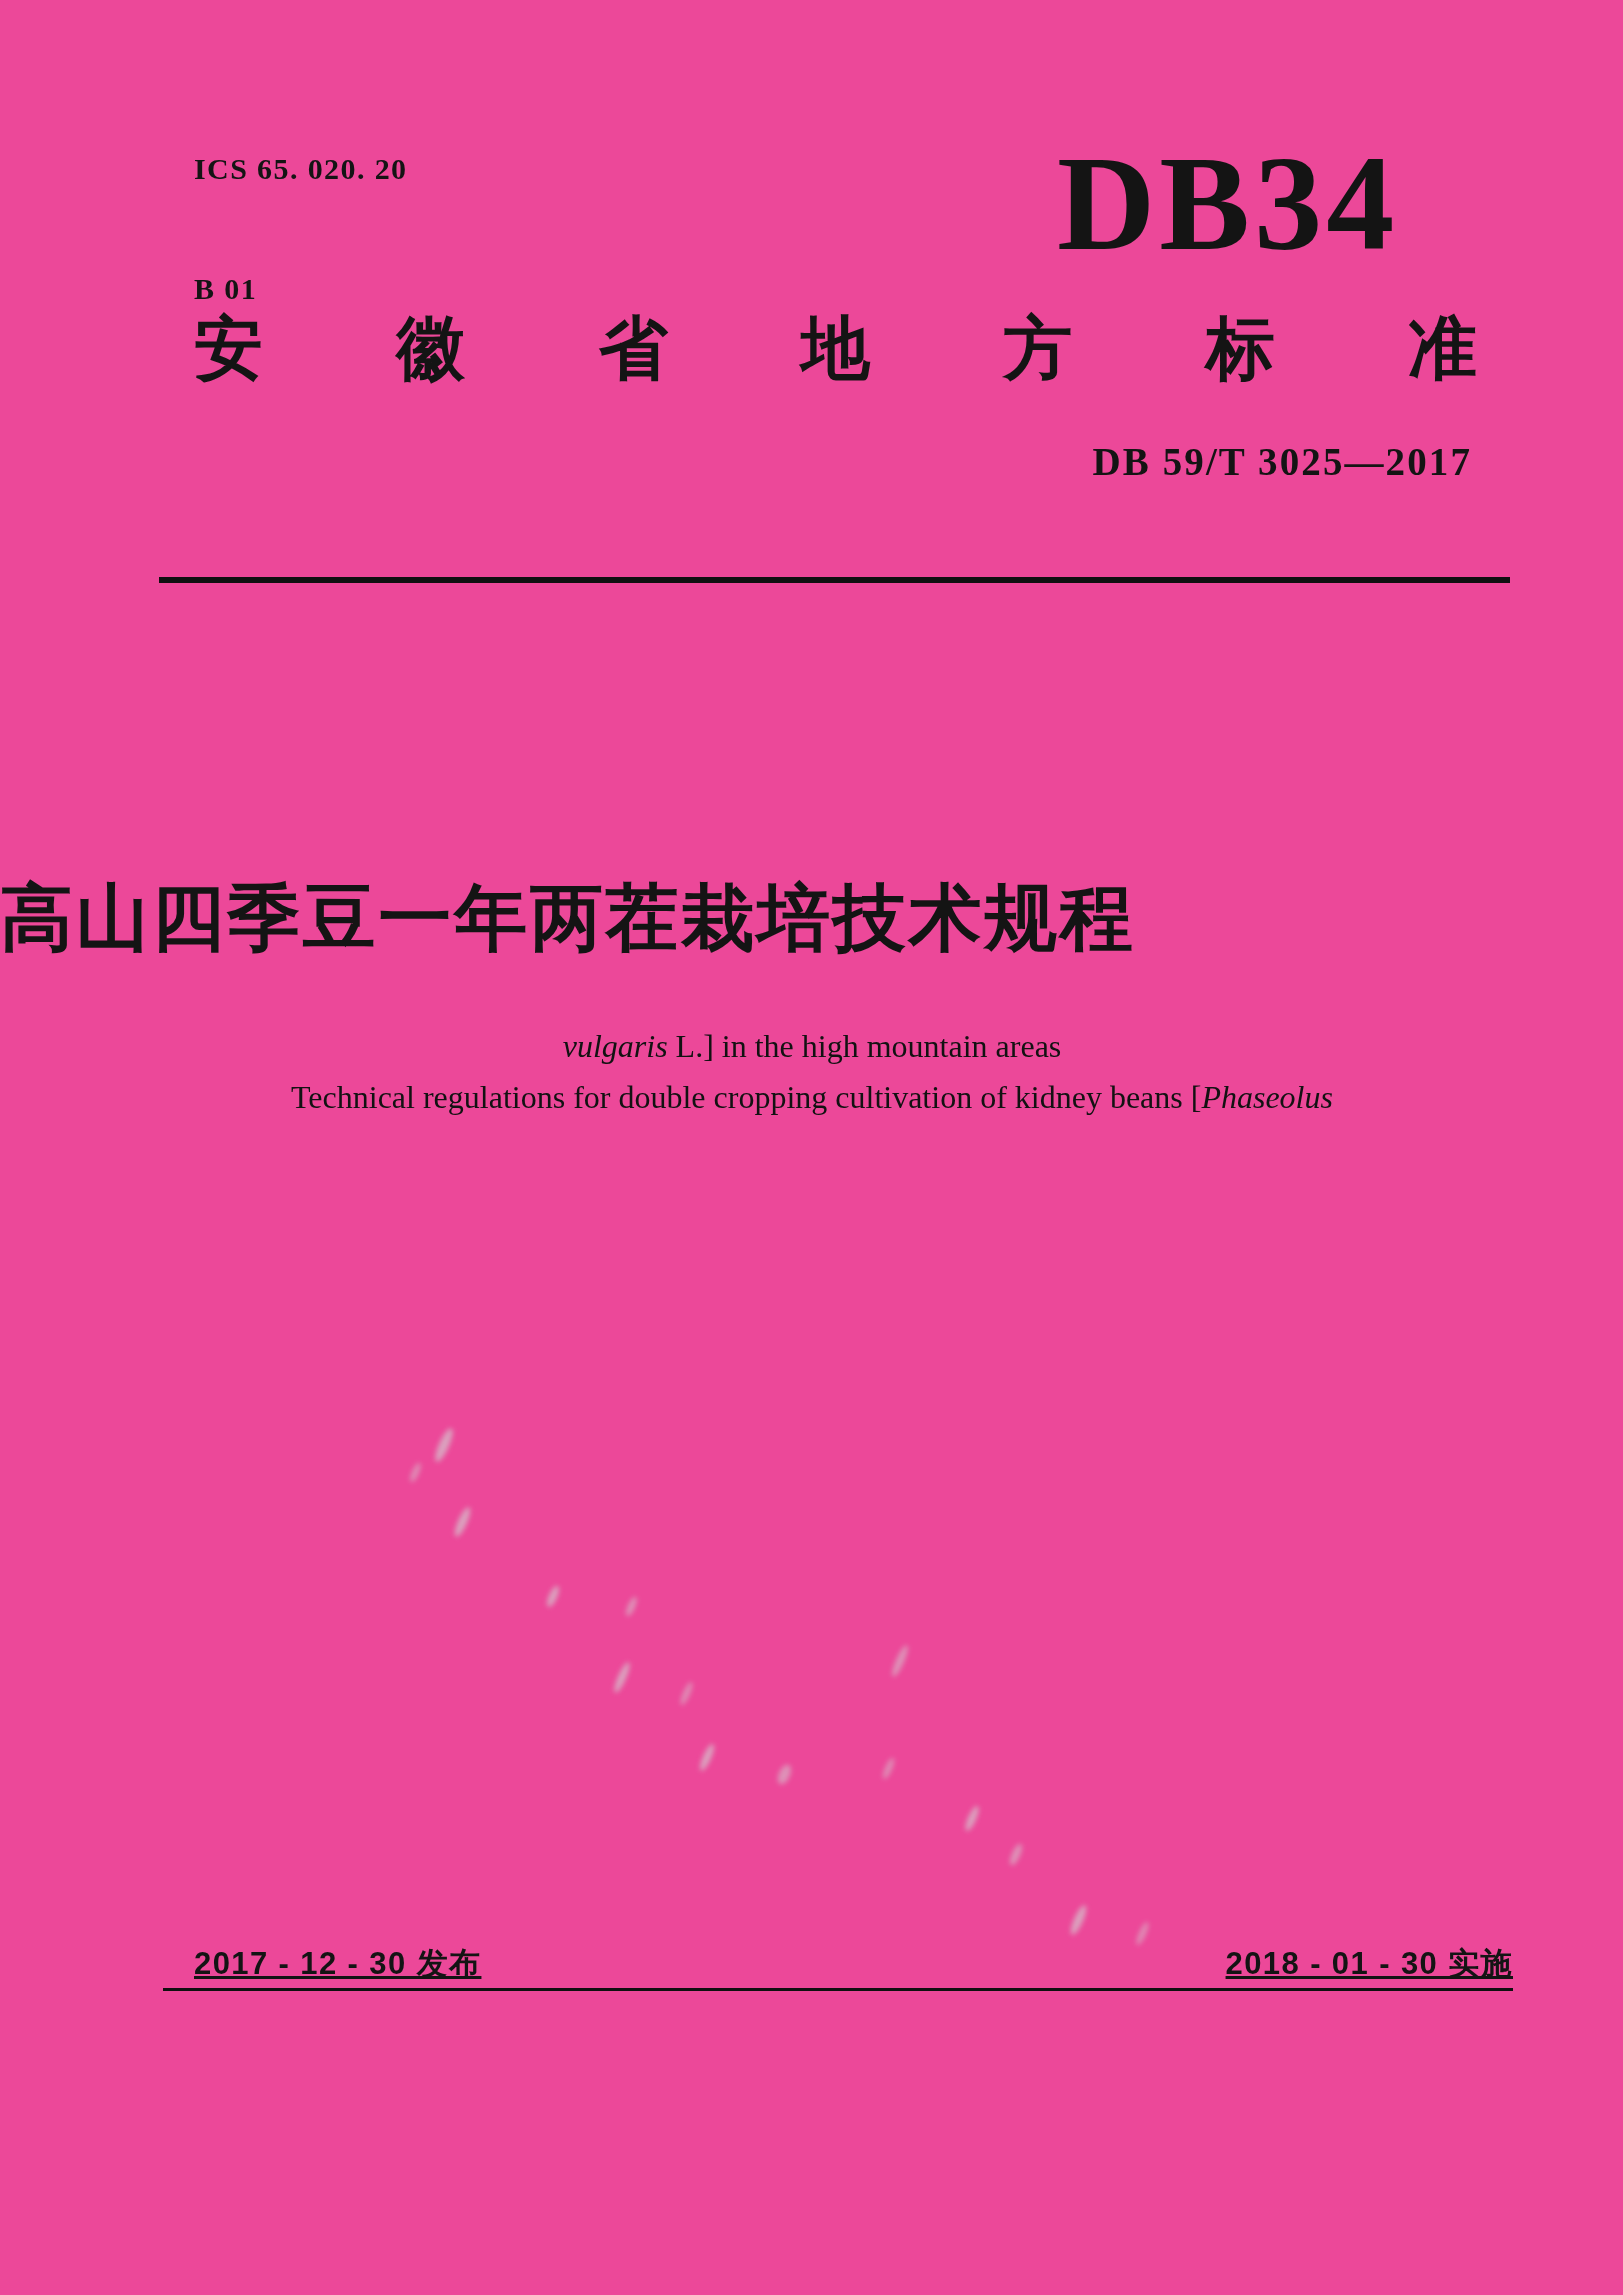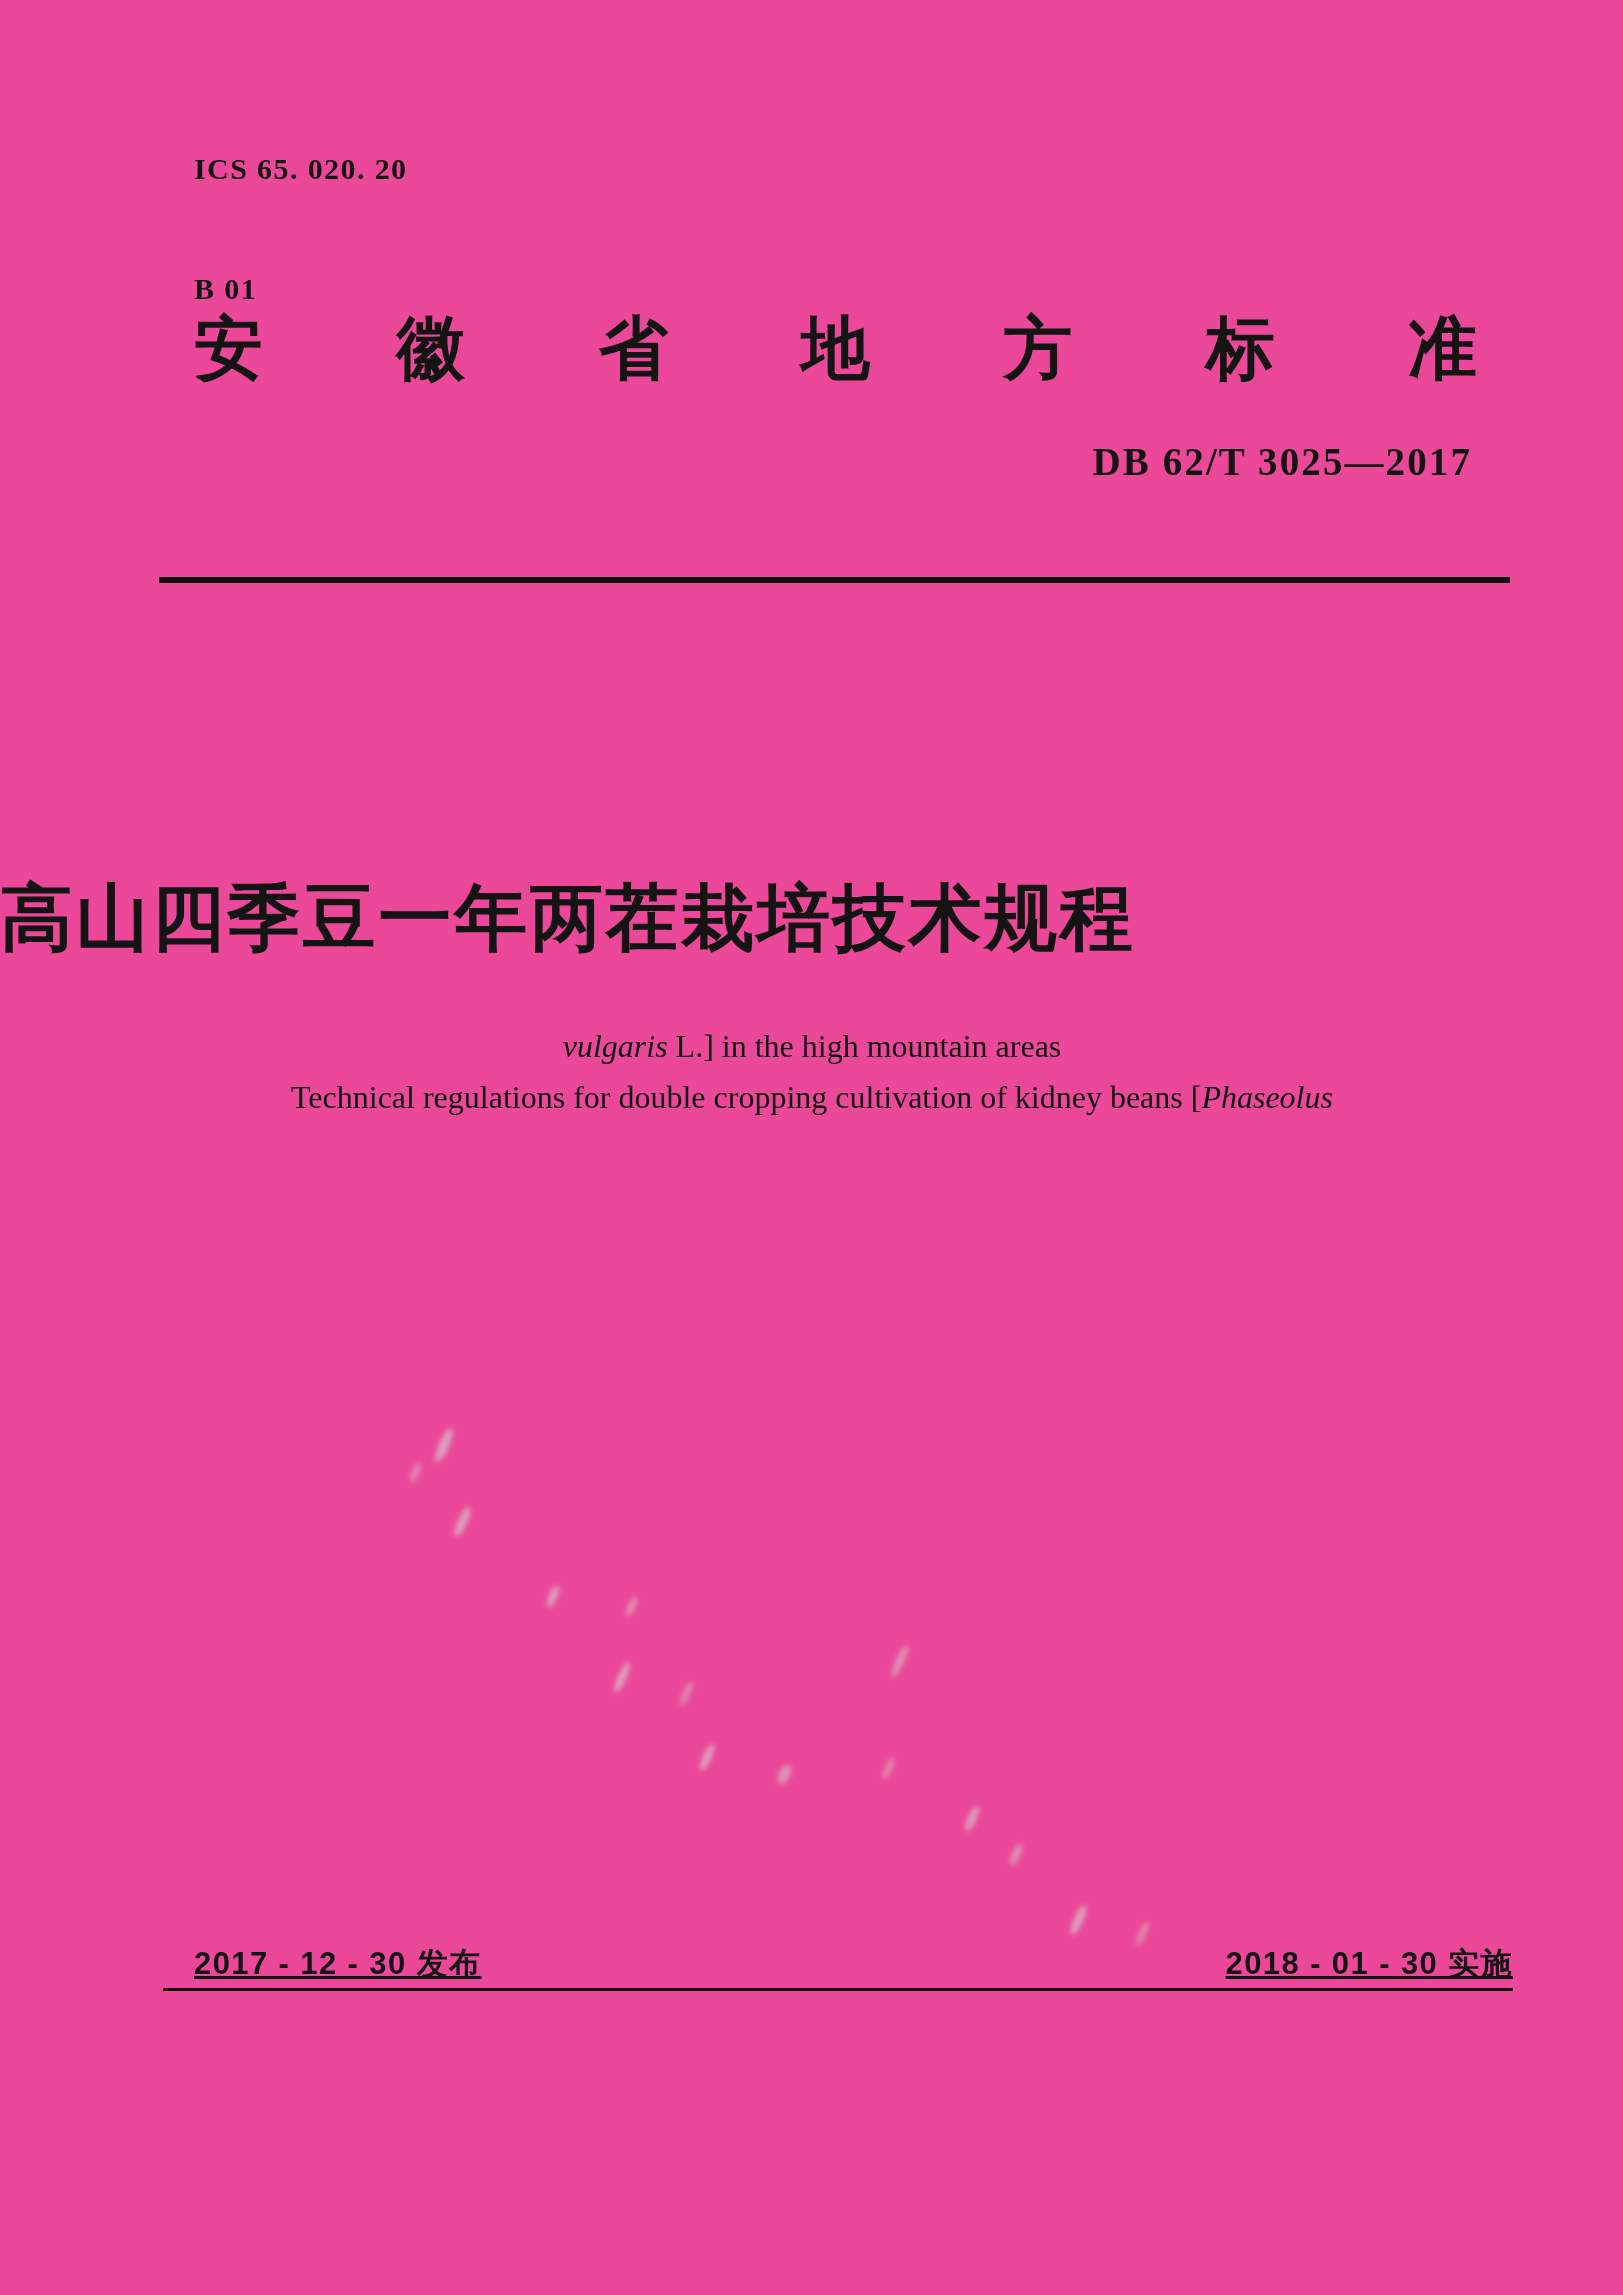--- a/index.html
+++ b/index.html
@@ -126,32 +126,33 @@
 </head>
 <body>
 
 <div class="page">
 
   <div class="ics-block">
     <div>ICS 65. 020. 20</div>
     <div>B 01</div>
   </div>
 
+  <div class="db34">DB34</div>
 
   <div class="std-name-row">
     <span>安</span>
     <span>徽</span>
     <span>省</span>
     <span>地</span>
     <span>方</span>
     <span>标</span>
     <span>准</span>
   </div>
 
-  <div class="std-number">DB 62/T 3025—2017</div>
+  <div class="std-number">DB 59/T 3025—2017</div>
 
   <div class="rule-top"></div>
 
   <div class="title-cn">高山四季豆一年两茬栽培技术规程</div>
 
   <div class="subtitle">
     <div><span class="it">vulgaris</span><span> L.] in the high mountain areas</span></div>
     <div><span>Technical regulations for double cropping cultivation of kidney beans [</span><span class="it">Phaseolus</span></div>
   </div>
 

